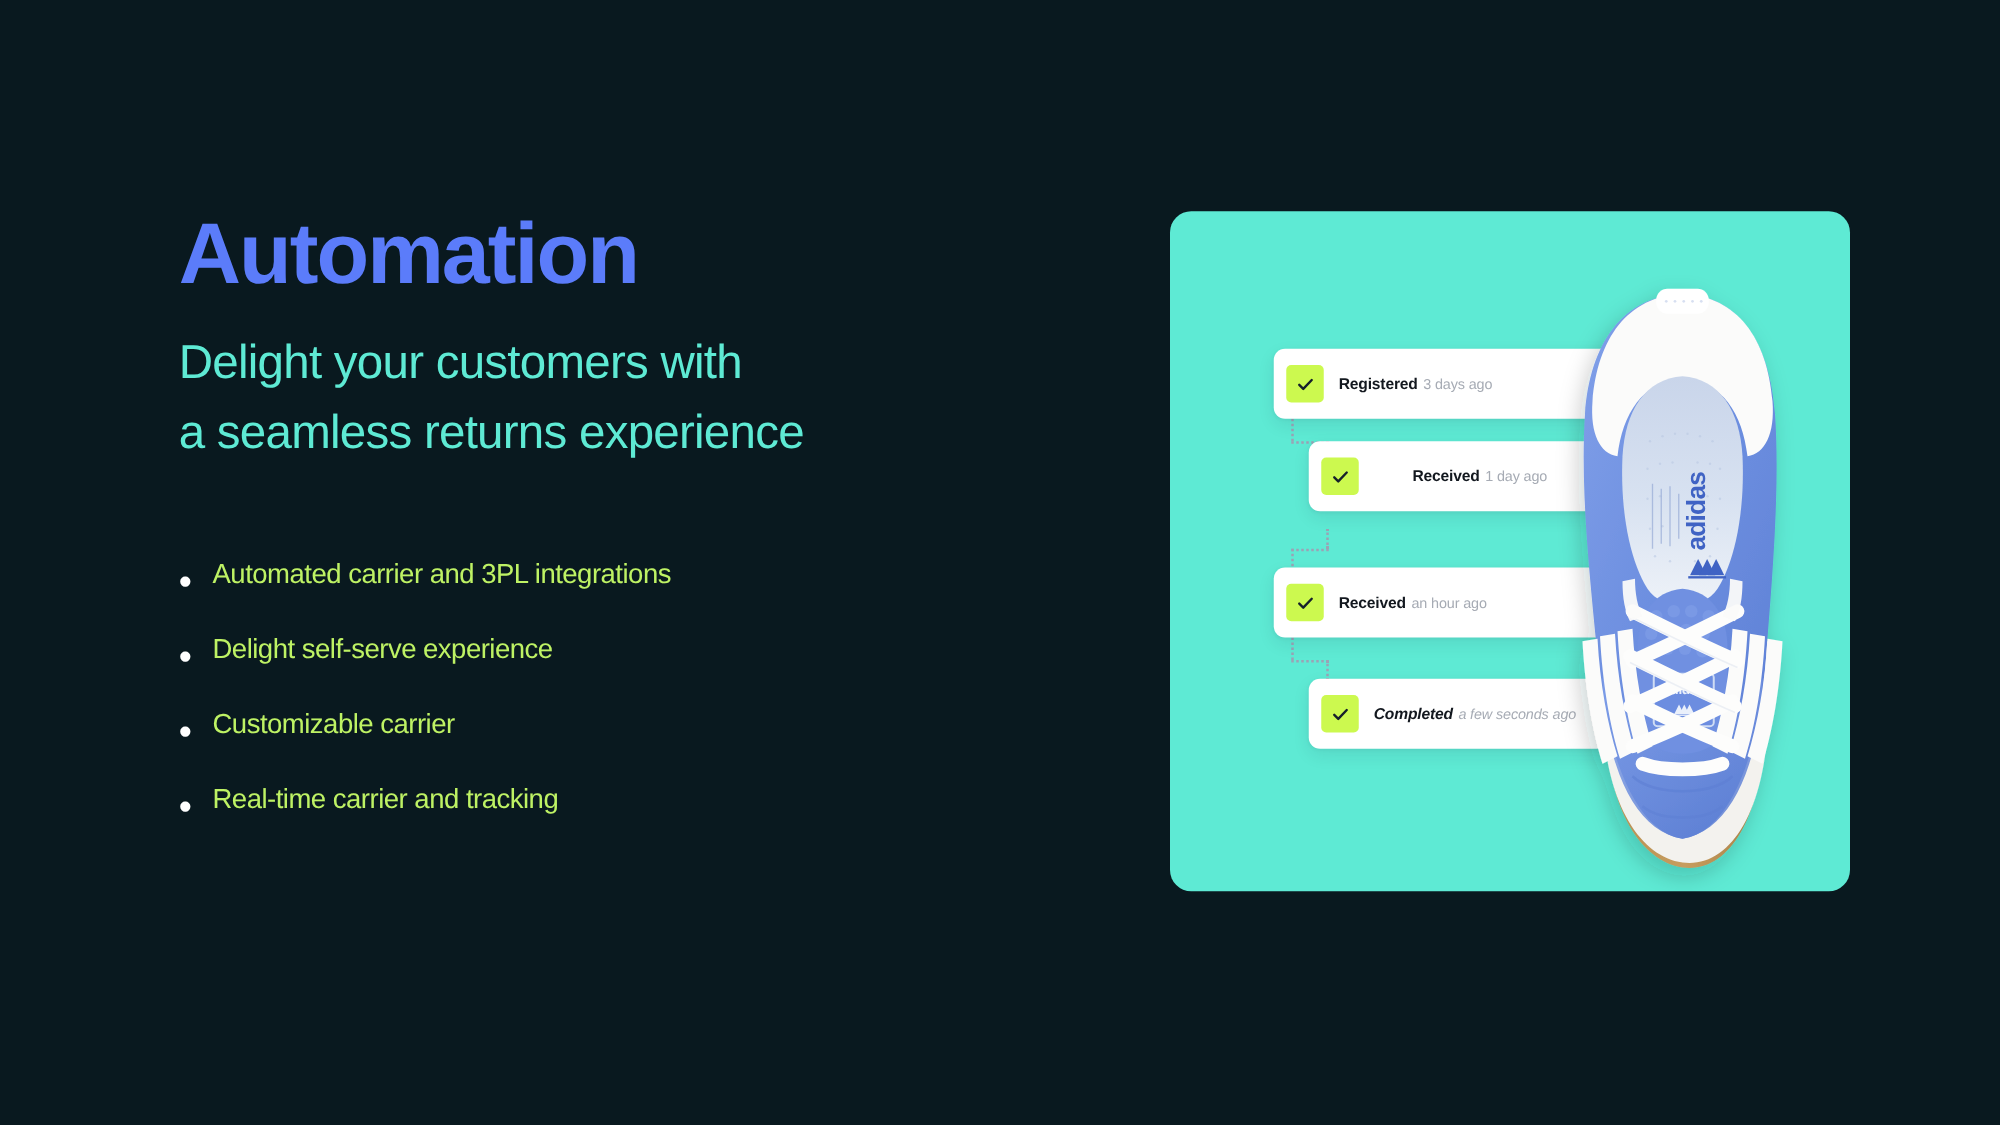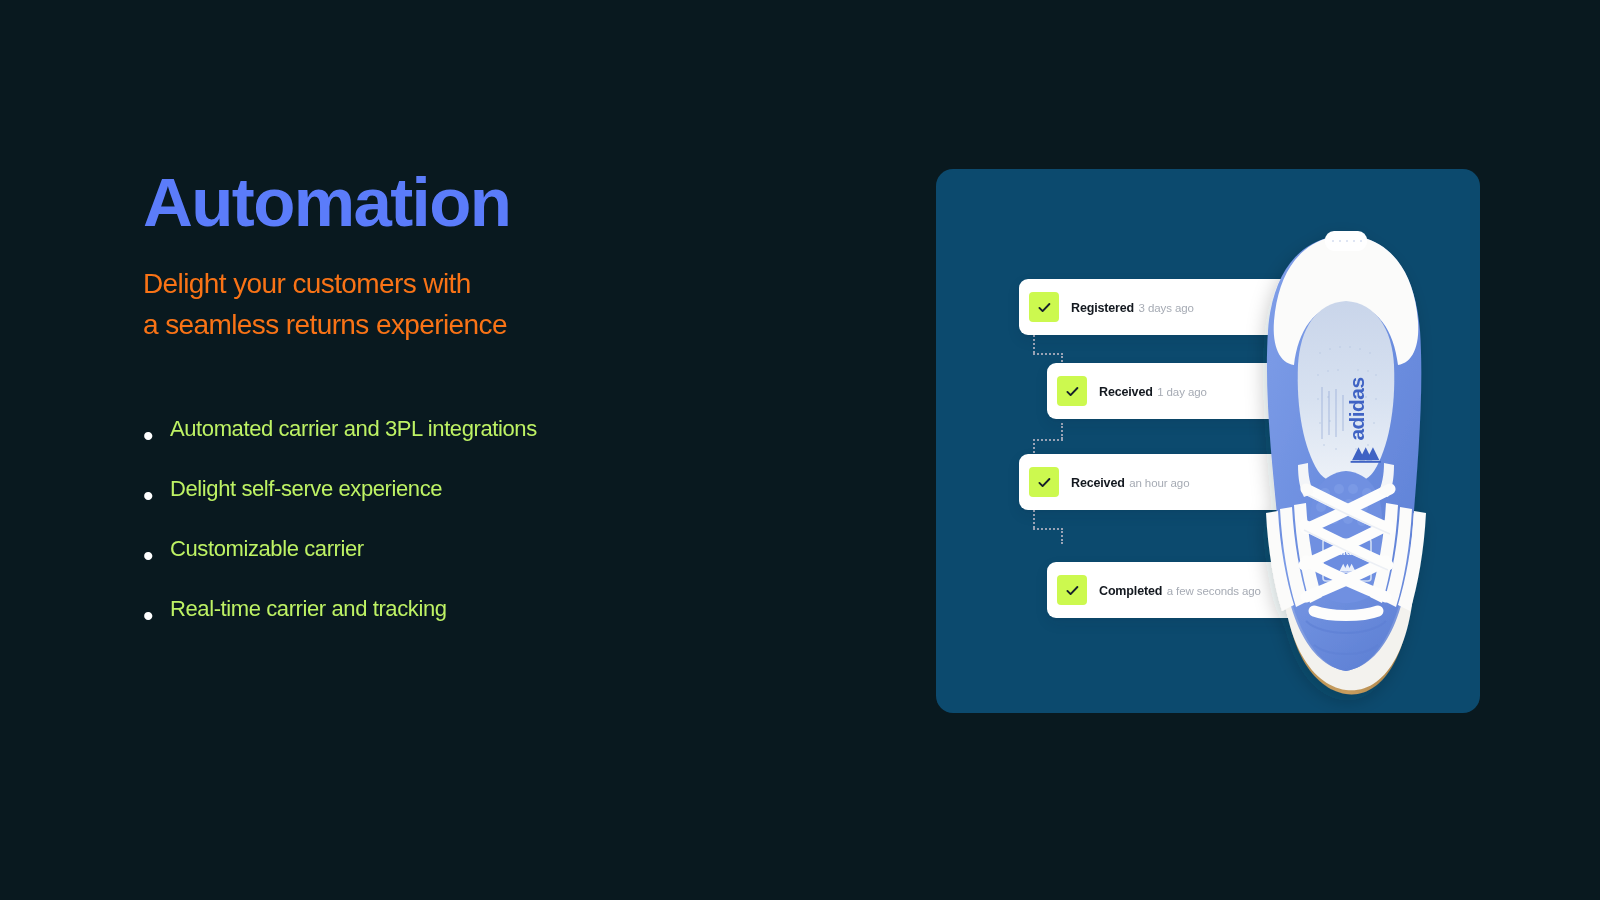--- a/index.html
+++ b/index.html
@@ -25,23 +25,23 @@
   }
   .headline {
     font-size: 69px;
     font-weight: bold;
     color: #5b7cfa;
     letter-spacing: -1.6px;
     line-height: 1.0;
     margin: 0 0 26px 0;
   }
   .subhead {
-    font-size: 28px;
+    font-size: 38px;
     font-weight: normal;
-    color: #f97316;
+    color: #5eead4;
     letter-spacing: -0.6px;
     line-height: 1.47;
     margin: 0;
   }
   .subhead-line { display: block; }
 
   .bullet-list {
     margin: 0;
     padding: 0;
     list-style: none;
@@ -67,21 +67,21 @@
     line-height: 1.12;
   }
 
   
   .panel {
     position: absolute;
     left: 936px;
     top: 169px;
     width: 544px;
     height: 544px;
-    background: #0c4a6e;
+    background: #5eead4;
     border-radius: 17px;
     overflow: hidden;
   }
 
   .timeline {
     position: absolute;
     left: 0;
     top: 0;
     width: 100%;
     height: 100%;
@@ -96,23 +96,23 @@
     display: flex;
     align-items: center;
     padding-left: 10px;
     box-sizing: border-box;
     z-index: 2;
   }
   .status-card.offset-a { left: 83px; width: 282px; }
   .status-card.offset-b { left: 111px; width: 282px; }
 
   .card-1 { top: 110px; }
-  .card-2 { top: 194px; }
+  .card-2 { top: 184px; gap: 31px; }
   .card-3 { top: 285px; }
-  .card-4 { top: 393px; }
+  .card-4 { top: 374px; font-style: italic; }
 
   .check-box {
     width: 30px;
     height: 30px;
     flex: 0 0 30px;
     background: #ccf94f;
     border-radius: 4px;
     display: flex;
     align-items: center;
     justify-content: center;

